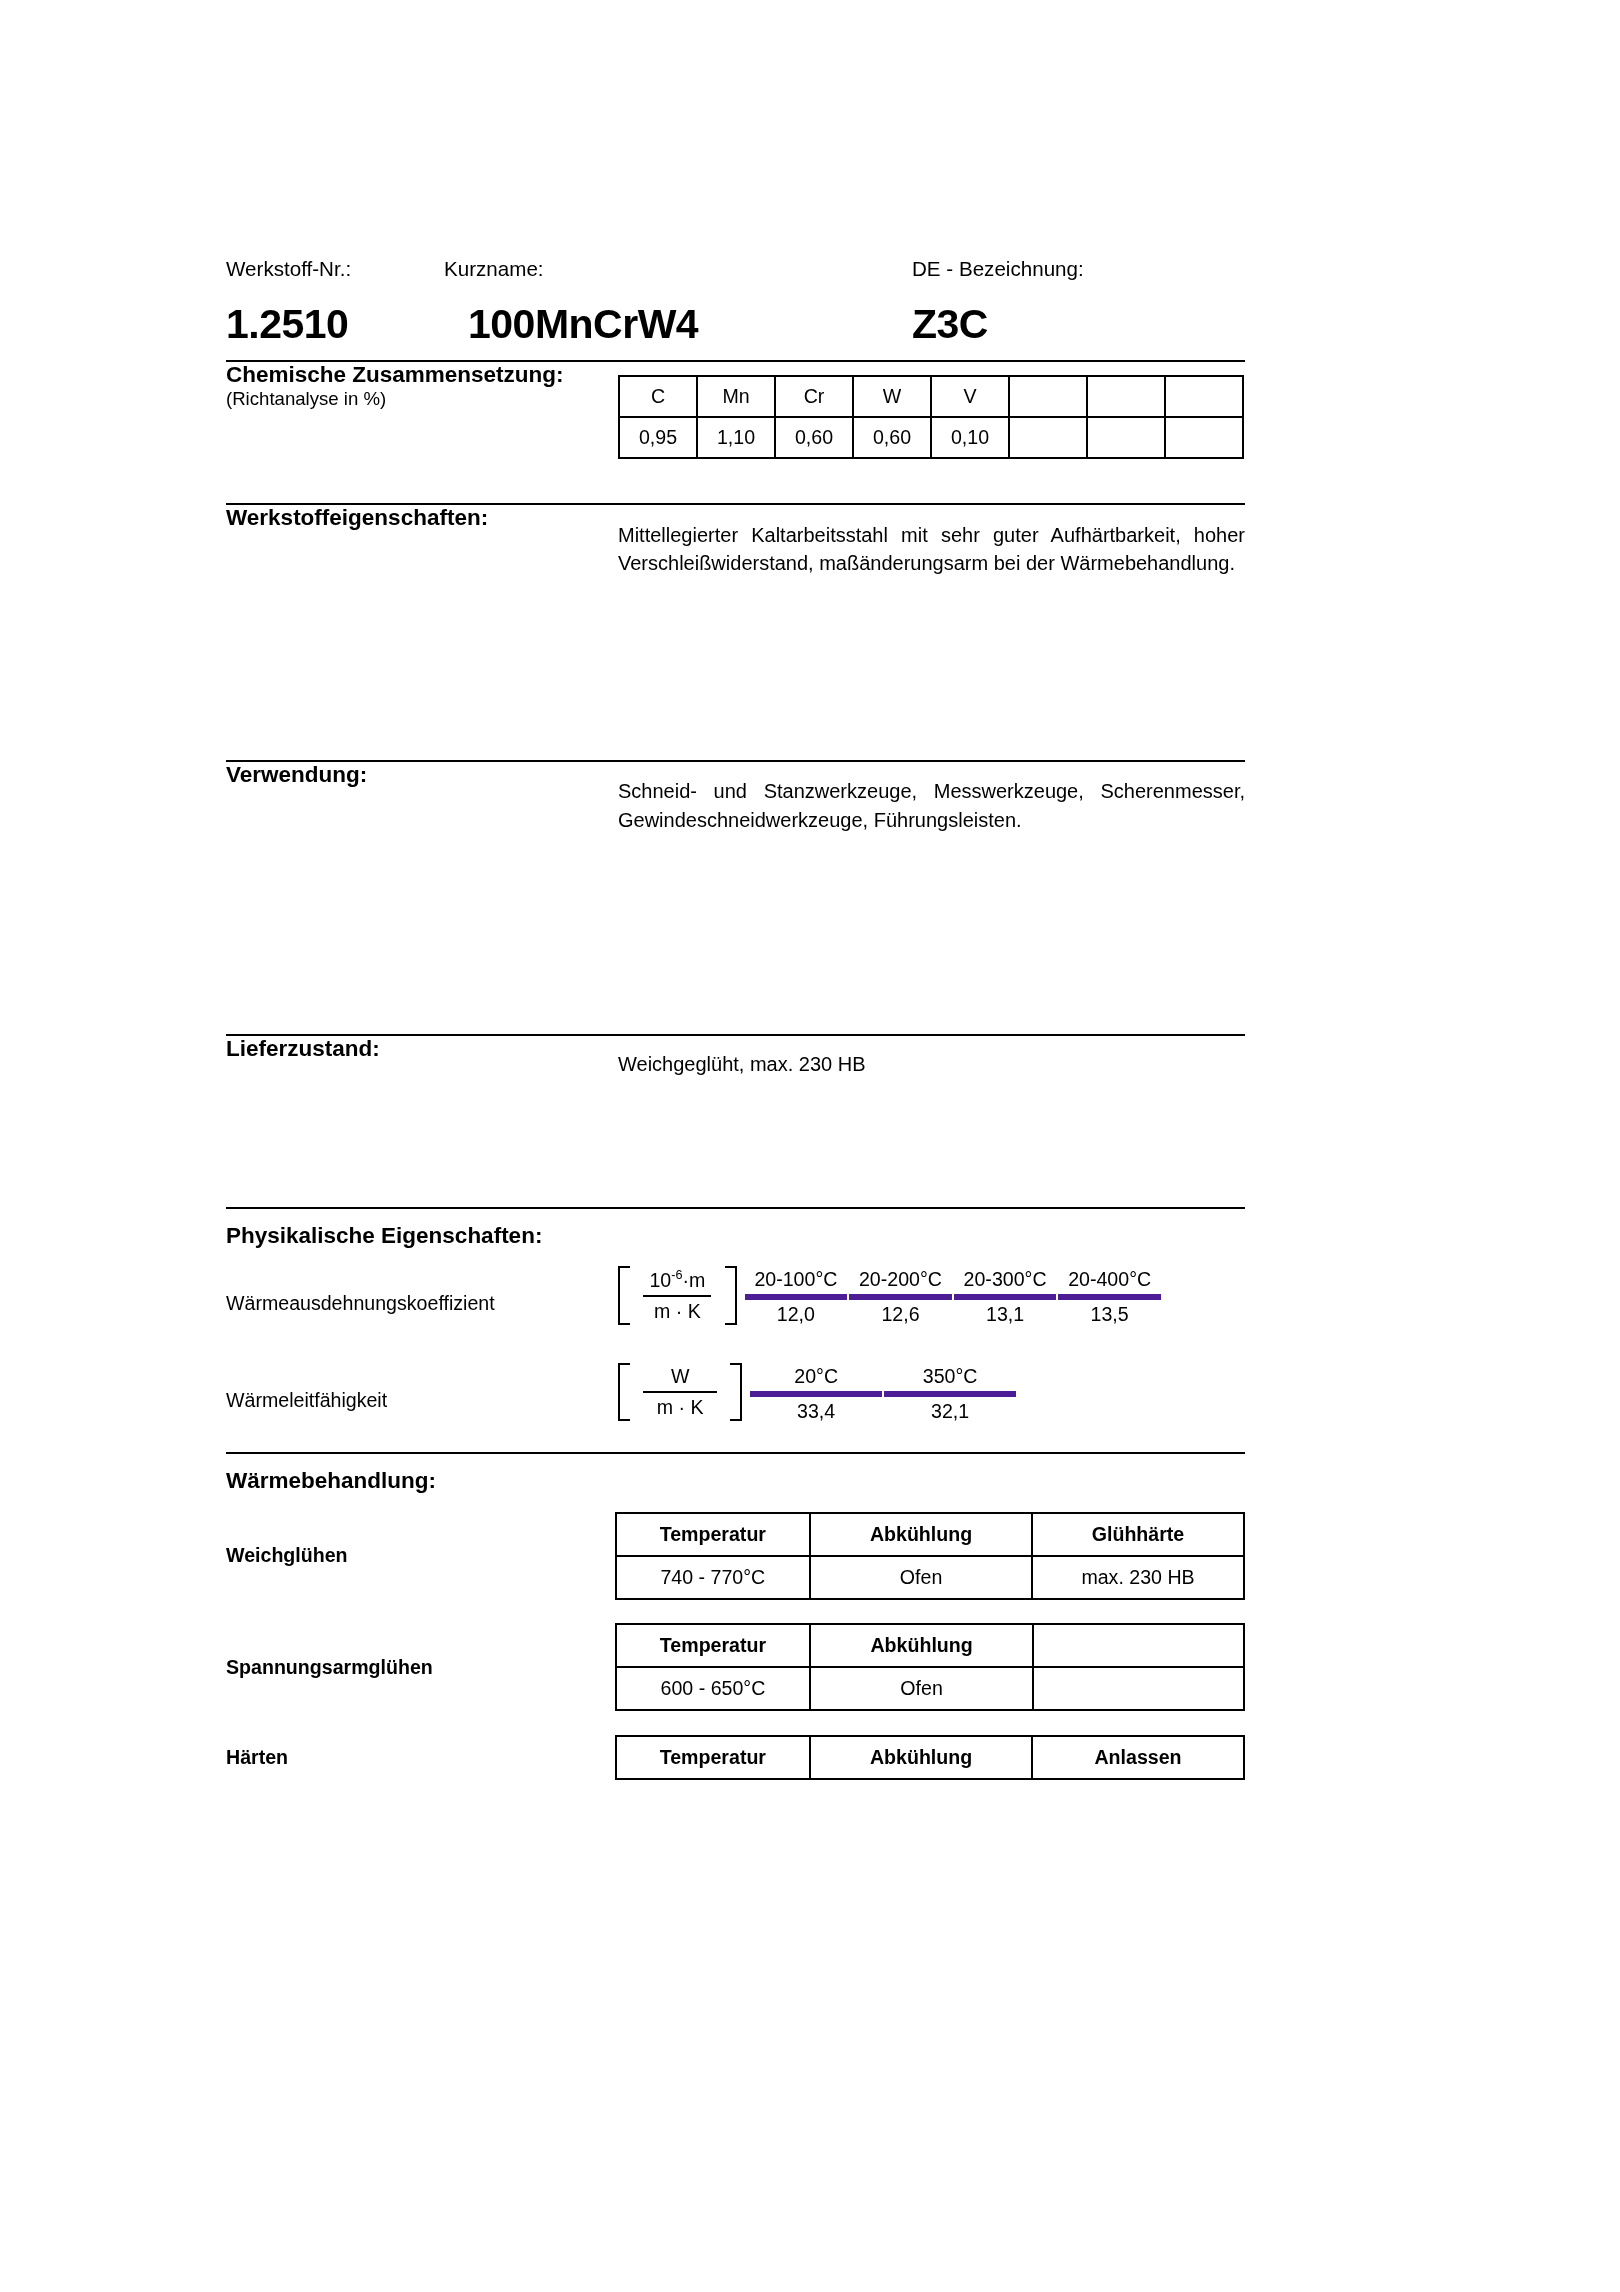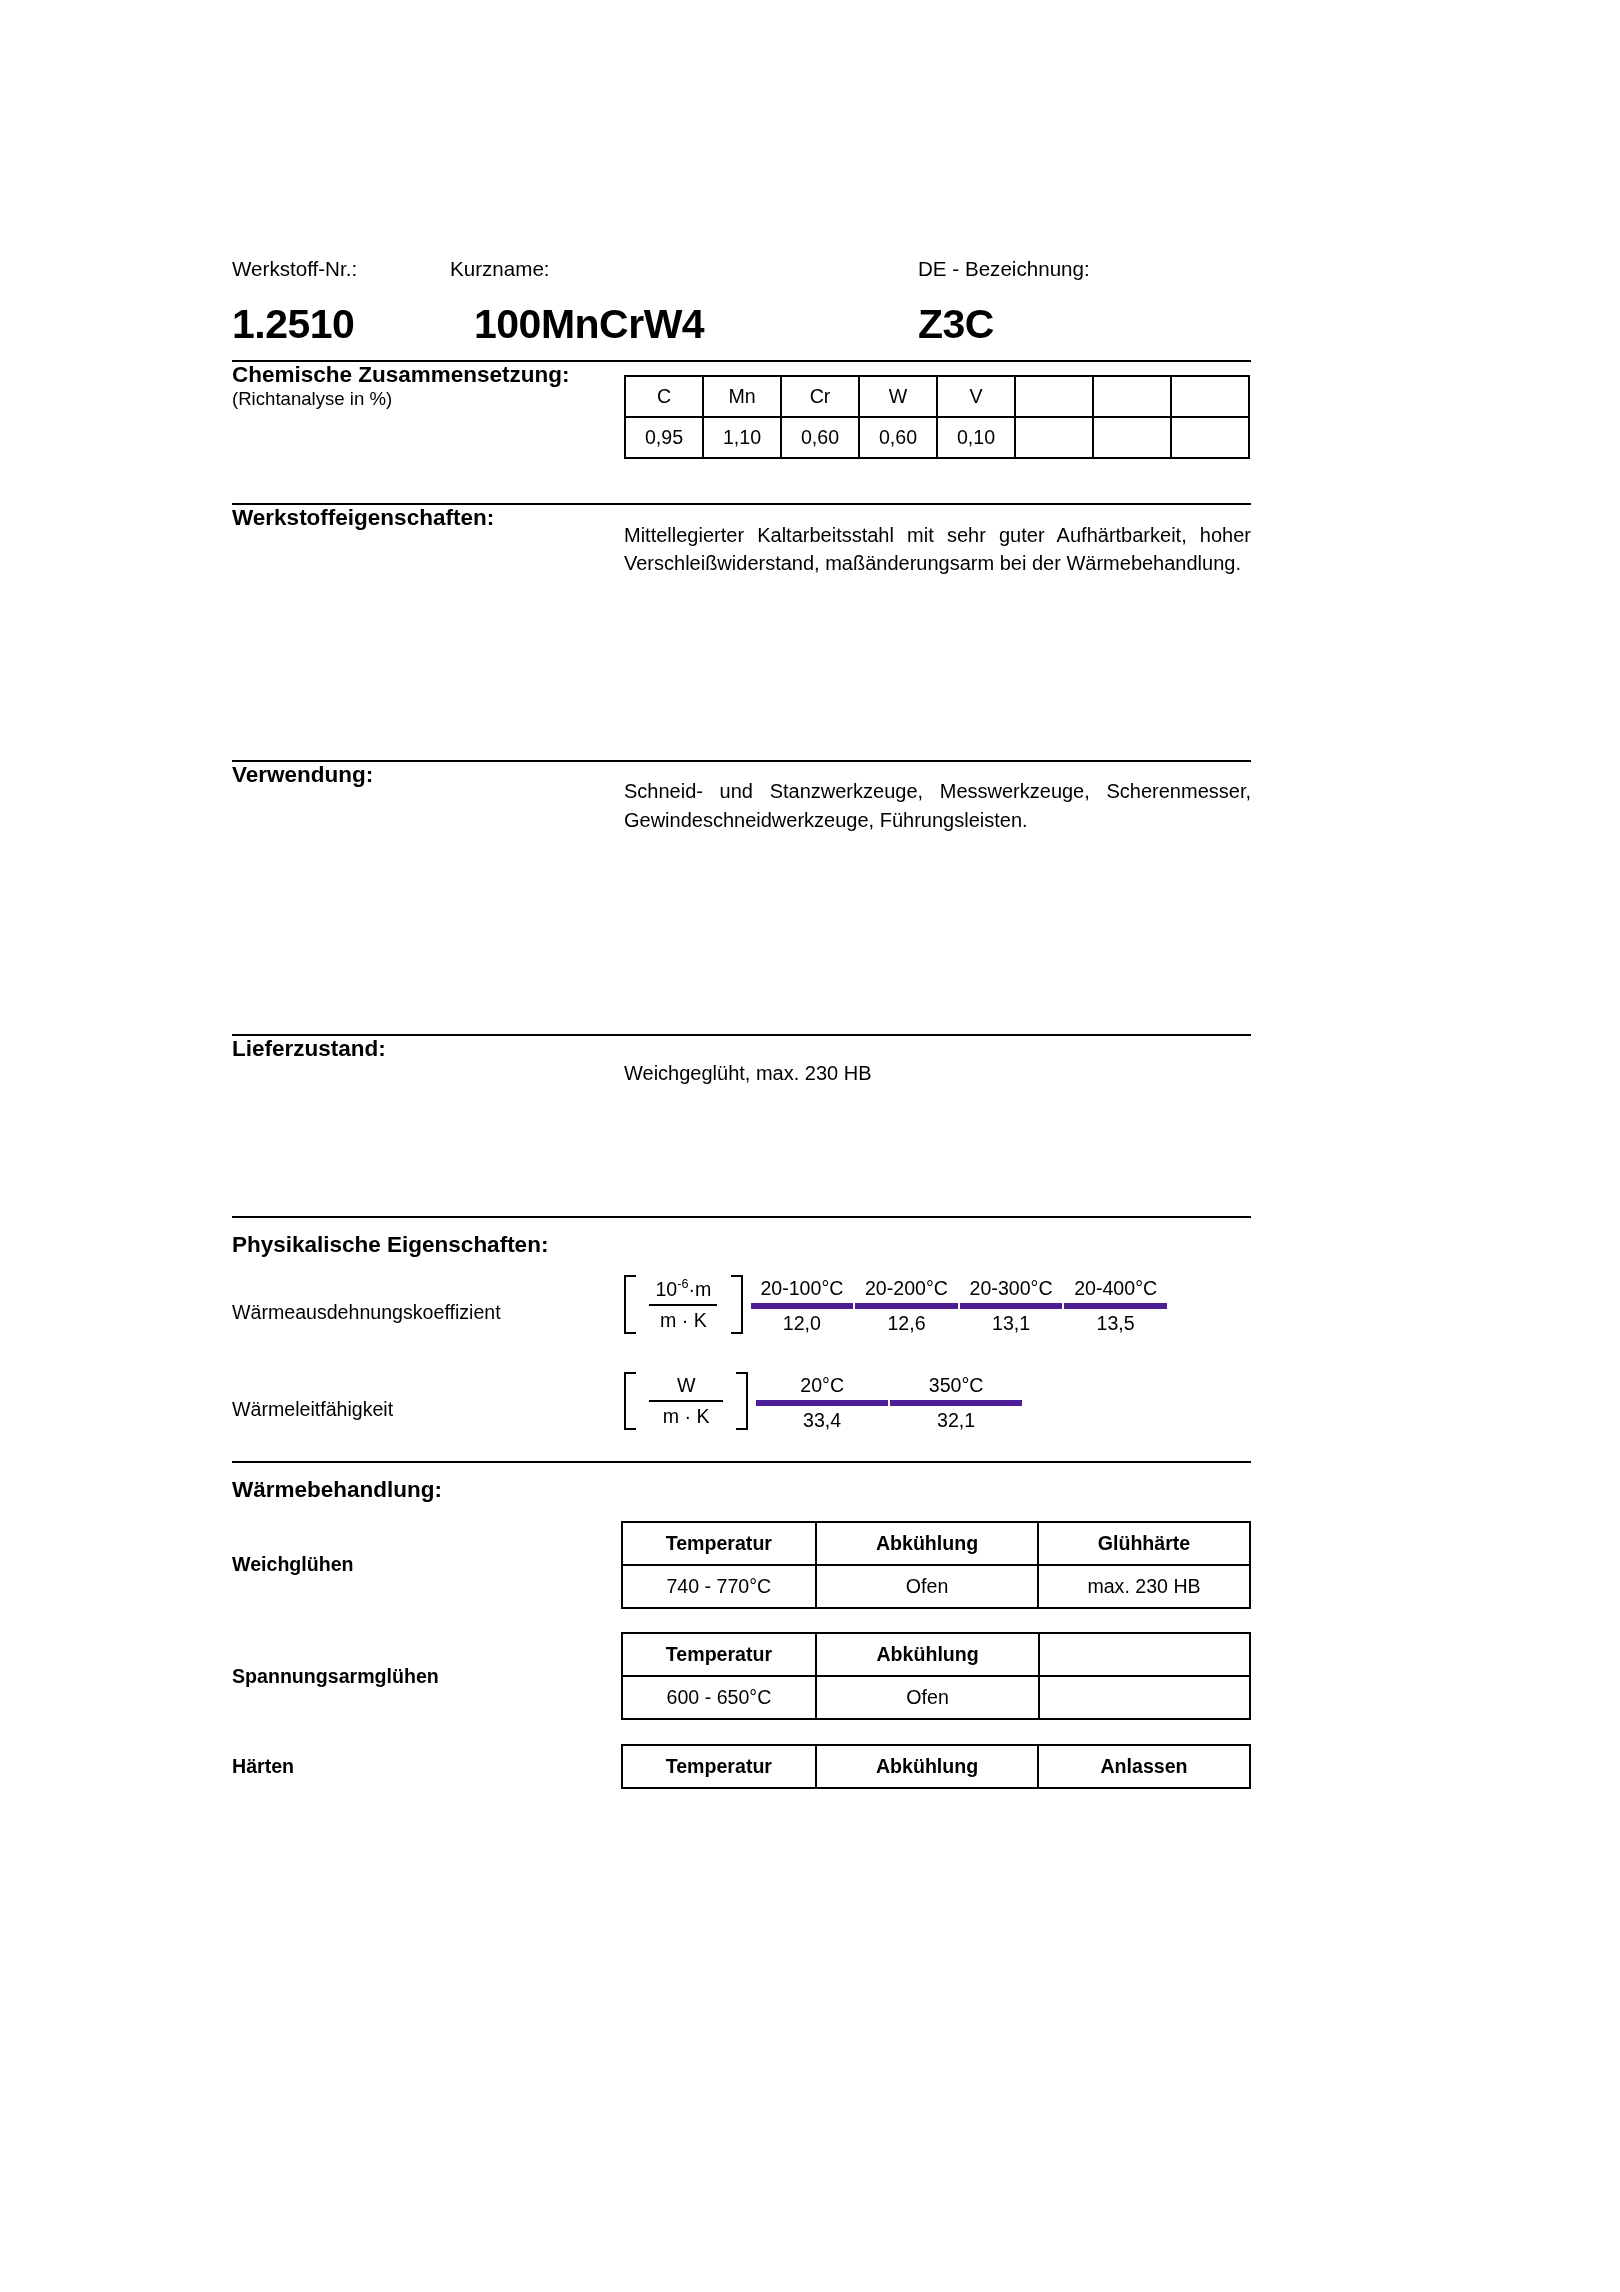--- a/index.html
+++ b/index.html
@@ -15,21 +15,21 @@
     position: relative;
   }
   .page {
     position: absolute;
     left: 0; top: 0;
     width: 1620px;
     height: 2293px;
   }
   .sheet {
     position: absolute;
-    left: 232px;
+    left: 226px;
     top: 257px;
     width: 1019px;
   }
 
   
   .hdr-labels {
     display: flex;
     align-items: baseline;
     font-size: 20.6px;
   }
@@ -253,21 +253,21 @@
     <div class="section" style="height: 245px; padding-top: 15.7px;">
       <div class="label-col">
         <div class="sec-title">Verwendung:</div>
       </div>
       <div class="content-col">
         <div class="body-text" style="width: 627px;">Schneid- und Stanzwerkzeuge, Messwerkzeuge, Scherenmesser, Gewindeschneidwerkzeuge, Führungsleisten.</div>
       </div>
     </div>
     <div class="rule"></div>
 
-    <div class="section" style="height: 145px; padding-top: 23px;">
+    <div class="section" style="height: 145px; padding-top: 14px;">
       <div class="label-col">
         <div class="sec-title">Lieferzustand:</div>
       </div>
       <div class="content-col">
         <div class="body-text nojust" style="width: 627px;">Weichgeglüht, max. 230 HB</div>
       </div>
     </div>
     <div class="rule"></div>
 
     <div class="section" style="padding-top: 13.7px; padding-bottom: 15.7px;">

